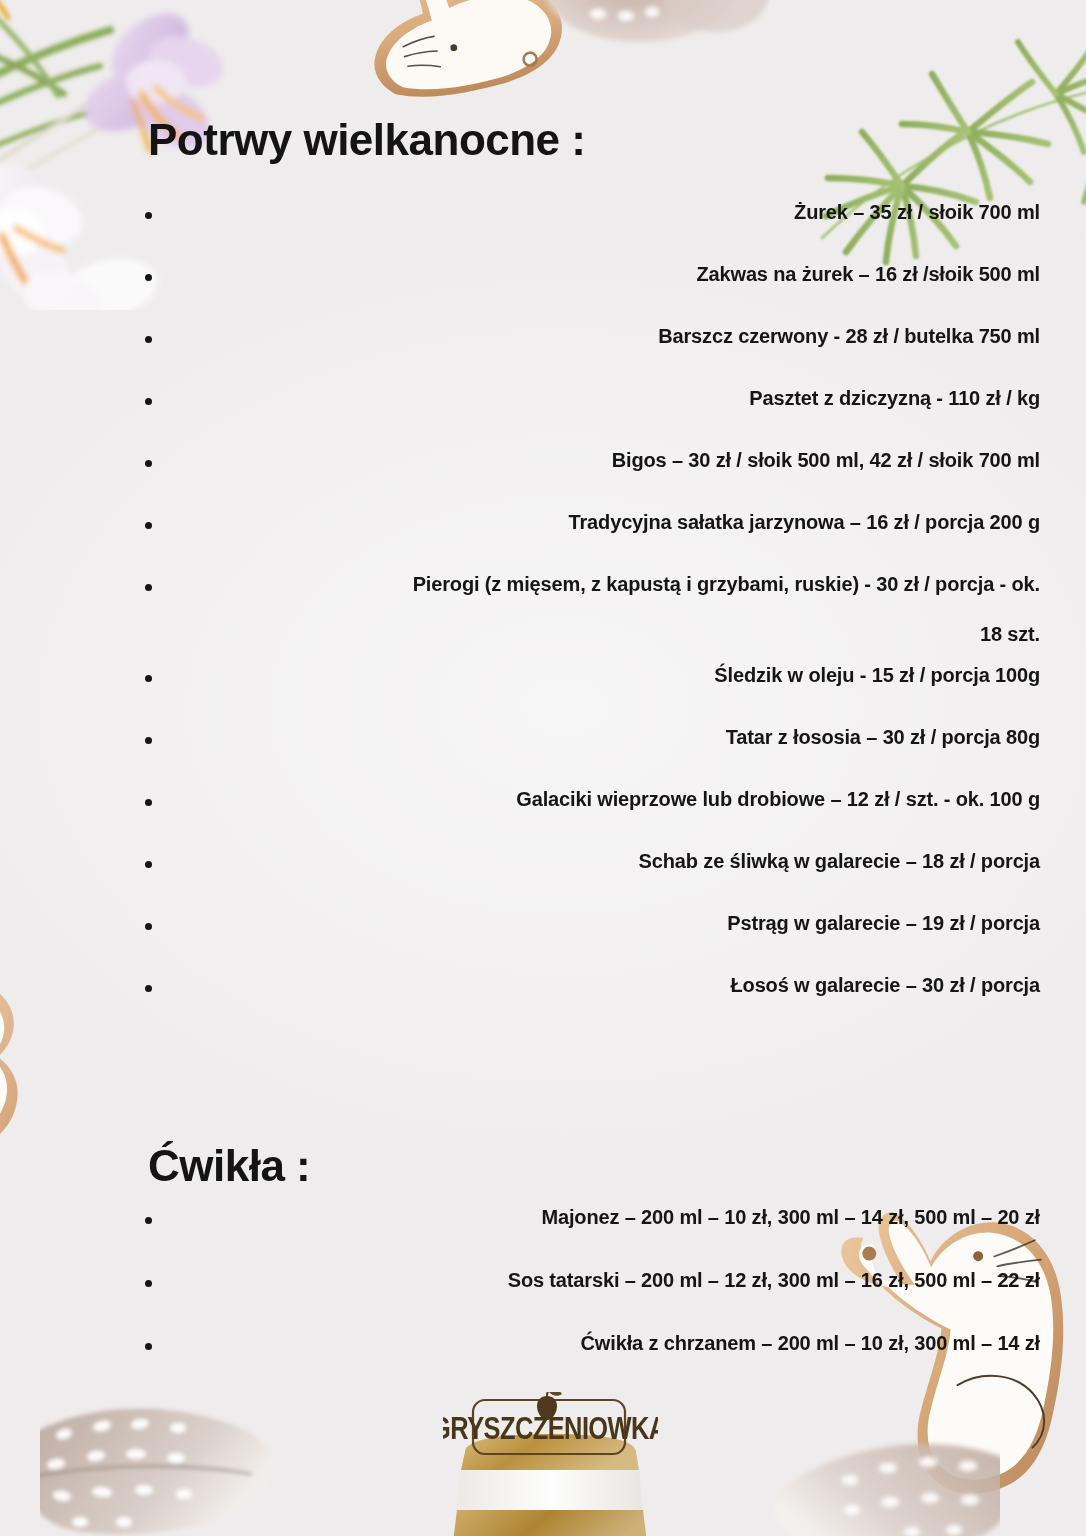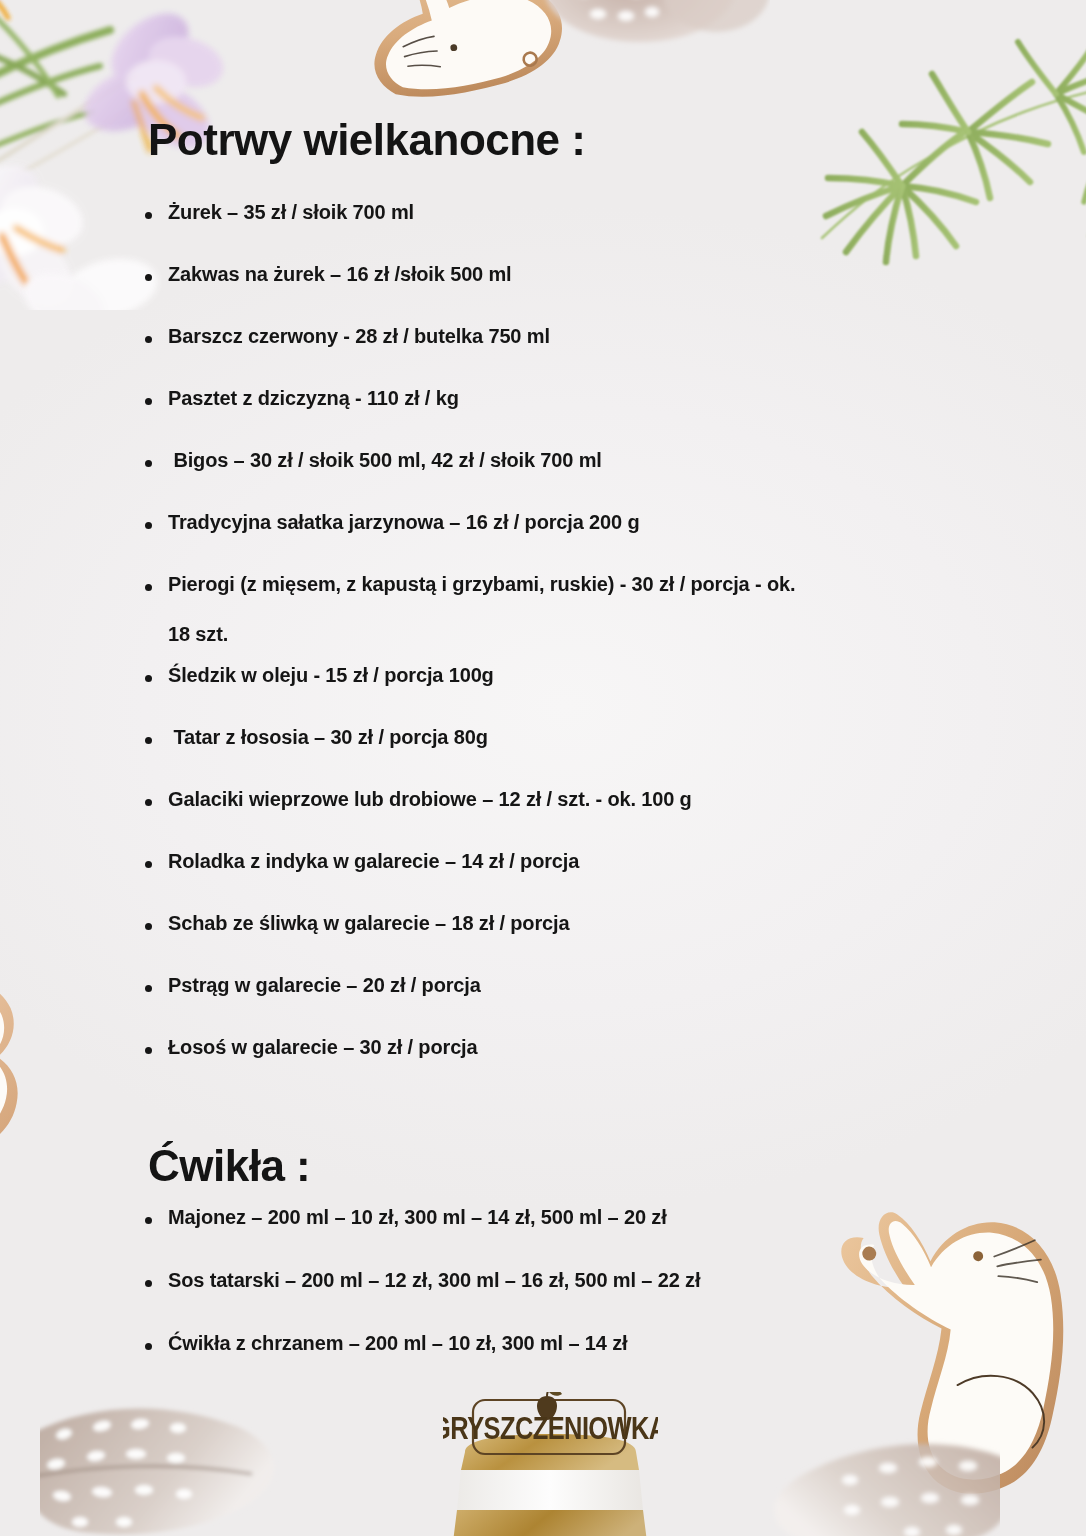--- a/index.html
+++ b/index.html
@@ -61,20 +61,21 @@
     pointer-events: none;
   }
 
   
   #content {
     position: absolute;
     left: 0; top: 0;
     width: 1086px;
     height: 1536px;
     z-index: 5;
+    text-align: right;
   }
 
   h1.section-title {
     position: absolute;
     font-size: 44px;
     font-weight: bold;
     letter-spacing: -0.5px;
     color: #141414;
     white-space: nowrap;
   }
@@ -472,23 +473,22 @@
         <li>Zakwas na żurek – 16 zł /słoik 500 ml</li>
         <li>Barszcz czerwony - 28 zł / butelka 750 ml</li>
         <li>Pasztet z dziczyzną - 110 zł / kg</li>
         <li> Bigos – 30 zł / słoik 500 ml, 42 zł / słoik 700 ml</li>
         <li>Tradycyjna sałatka jarzynowa – 16 zł / porcja 200 g</li>
         <li>Pierogi (z mięsem, z kapustą i grzybami, ruskie) - 30 zł / porcja - ok.</li>
         <li class="wrap">18 szt.</li>
         <li>Śledzik w oleju - 15 zł / porcja 100g</li>
         <li> Tatar z łososia – 30 zł / porcja 80g</li>
         <li>Galaciki wieprzowe lub drobiowe – 12 zł / szt. - ok. 100 g</li>
-        <li>Roladka z indyka w galarecie – 14 zł / porcja</li>
         <li>Schab ze śliwką w galarecie – 18 zł / porcja</li>
-        <li>Pstrąg w galarecie – 20 zł / porcja</li>
+        <li>Pstrąg w galarecie – 19 zł / porcja</li>
         <li>Łosoś w galarecie – 30 zł / porcja</li>
       </ul>
 
     <h1 class="section-title" id="title-new">Ćwikła :</h1>
 
     <ul class="menu-list" id="list-new">
         <li>Majonez – 200 ml – 10 zł, 300 ml – 14 zł, 500 ml – 20 zł</li>
         <li>Sos tatarski – 200 ml – 12 zł, 300 ml – 16 zł, 500 ml – 22 zł</li>
         <li>Ćwikła z chrzanem – 200 ml – 10 zł, 300 ml – 14 zł</li>
       </ul>

